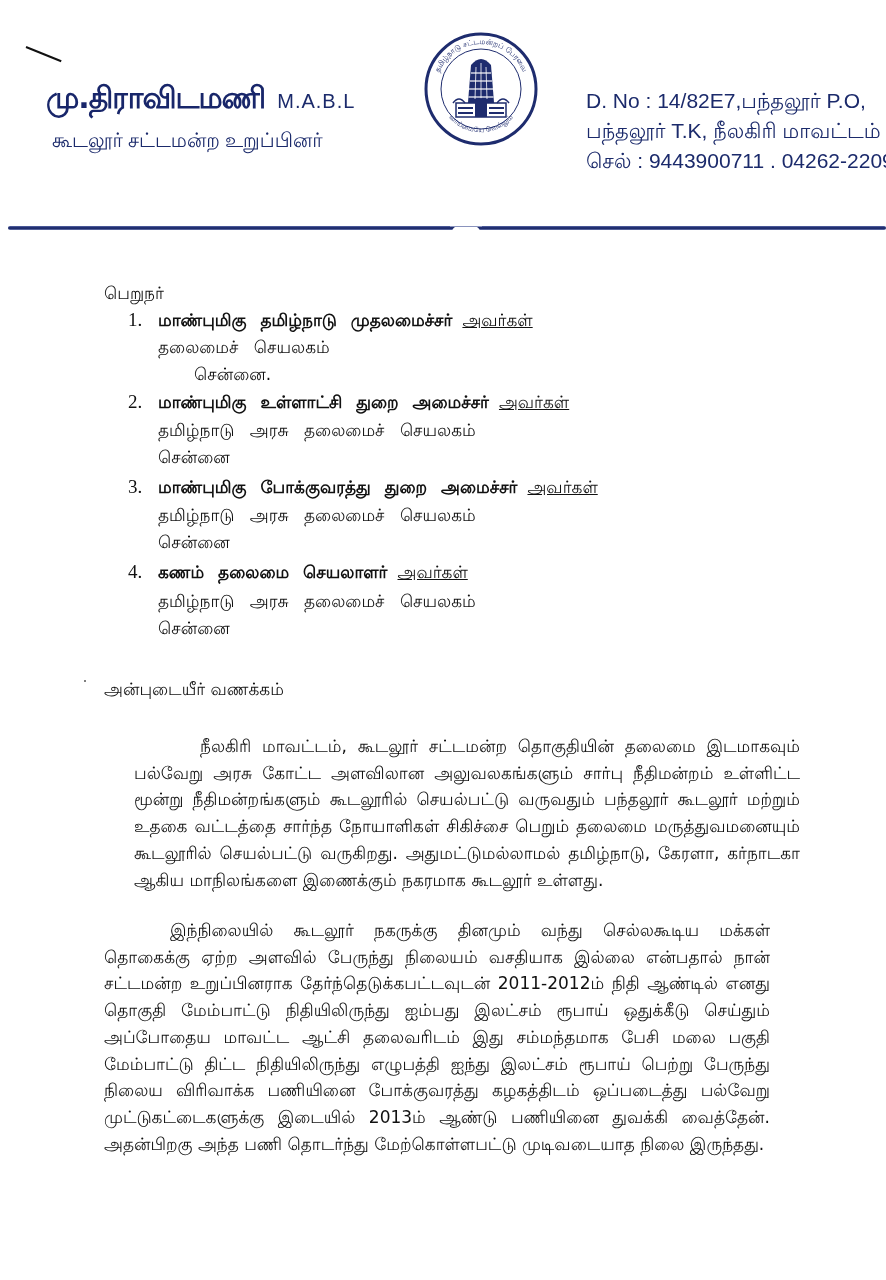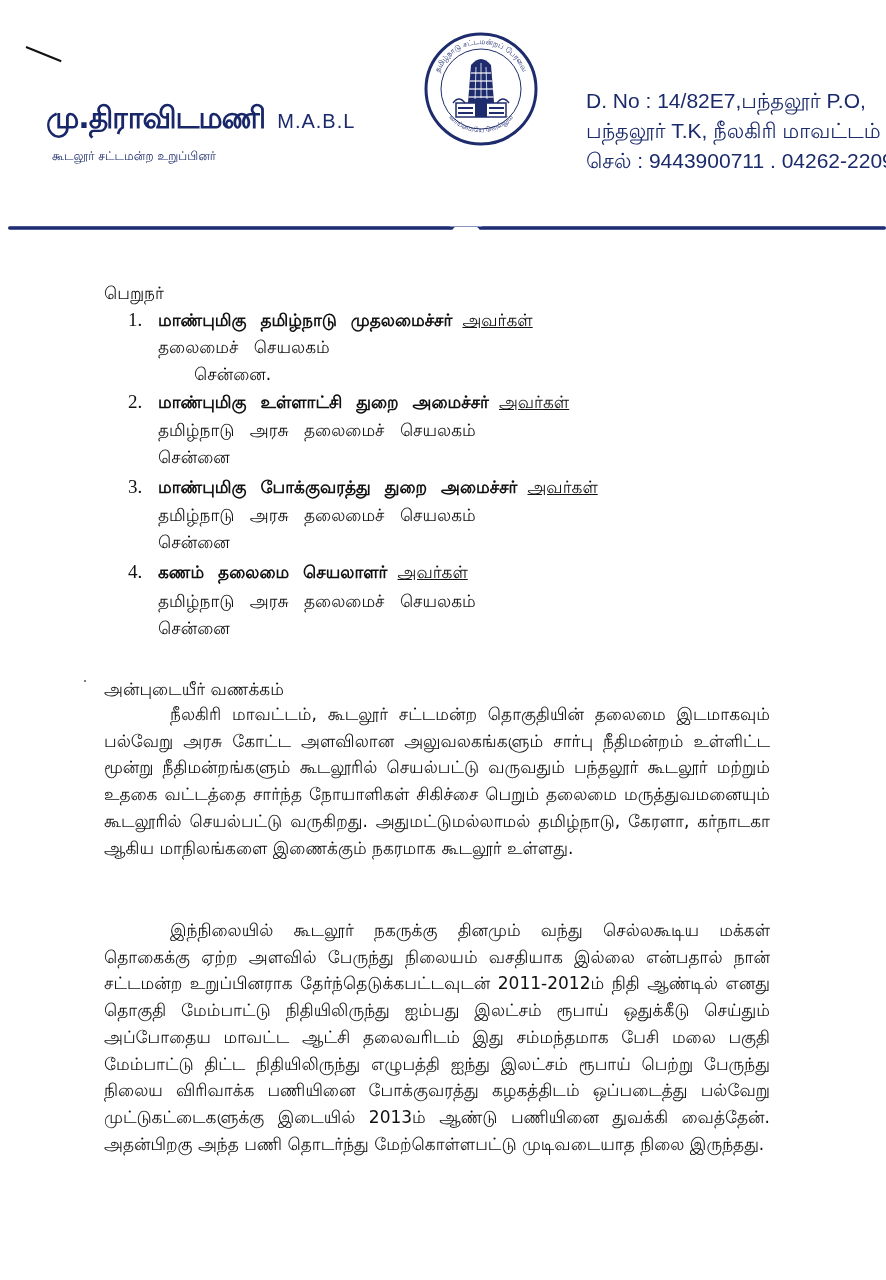--- a/index.html
+++ b/index.html
@@ -31,41 +31,41 @@
   }
   .lh-left {
     position: absolute;
     left: 46px; top: 80px;
     color: #1b2a6b;
   }
   .lh-name-row {
     display: flex;
     align-items: baseline;
     white-space: nowrap;
-    margin-top: 20px;
   }
   .lh-name {
     font-size: 30px;
     font-weight: bold;
     letter-spacing: -1px;
     color: #18266a;
   }
   .lh-degree {
     font-family: "Liberation Sans", sans-serif;
     font-size: 20px;
     margin-left: 12px;
     color: #1b2a6b;
     letter-spacing: 1px;
   }
   .lh-role {
-    font-size: 12px;
+    font-size: 20px;
     margin-top: 10px;
     margin-left: 6px;
     color: #1b2a6b;
     white-space: nowrap;
+    font-family: Liberation Serif, serif;
   }
   .emblem {
     position: absolute;
     left: 423px; top: 31px;
     width: 116px; height: 116px;
   }
   .lh-right {
     position: absolute;
     left: 586px; top: 86px;
     color: #1b2a6b;
@@ -240,21 +240,21 @@
     <div class="recip" style="top:561px;">
       <span class="num">4.</span><span class="title-bold">கணம் தலைமை செயலாளர்</span><span class="title-normal">அவர்கள்</span>
     </div>
     <div class="addr" style="top:591px;">தமிழ்நாடு அரசு தலைமைச் செயலகம்</div>
     <div class="addr" style="top:618px;">சென்னை</div>
 
     <span class="dot" style="left:84px; top:680px;"></span>
 
     <div class="line greet">அன்புடையீர் வணக்கம்</div>
 
-    <div class="para" style="top:701px;">
+    <div class="para" style="top:733px;margin-left:30px;">
       <p>நீலகிரி மாவட்டம், கூடலூர் சட்டமன்ற தொகுதியின் தலைமை இடமாகவும் பல்வேறு அரசு கோட்ட அளவிலான அலுவலகங்களும் சார்பு நீதிமன்றம் உள்ளிட்ட மூன்று நீதிமன்றங்களும் கூடலூரில் செயல்பட்டு வருவதும் பந்தலூர் கூடலூர் மற்றும் உதகை வட்டத்தை சார்ந்த நோயாளிகள் சிகிச்சை பெறும் தலைமை மருத்துவமனையும் கூடலூரில் செயல்பட்டு வருகிறது. அதுமட்டுமல்லாமல் தமிழ்நாடு, கேரளா, கர்நாடகா ஆகிய மாநிலங்களை இணைக்கும் நகரமாக கூடலூர் உள்ளது.</p>
     </div>
 
     <div class="para" style="top:901px;margin-top:16px;">
       <p>இந்நிலையில் கூடலூர் நகருக்கு தினமும் வந்து செல்லகூடிய மக்கள் தொகைக்கு ஏற்ற அளவில் பேருந்து நிலையம் வசதியாக இல்லை என்பதால் நான் சட்டமன்ற உறுப்பினராக தேர்ந்தெடுக்கபட்டவுடன் 2011-2012ம் நிதி ஆண்டில் எனது தொகுதி மேம்பாட்டு நிதியிலிருந்து ஐம்பது இலட்சம் ரூபாய் ஒதுக்கீடு செய்தும் அப்போதைய மாவட்ட ஆட்சி தலைவரிடம் இது சம்மந்தமாக பேசி மலை பகுதி மேம்பாட்டு திட்ட நிதியிலிருந்து எழுபத்தி ஐந்து இலட்சம் ரூபாய் பெற்று பேருந்து நிலைய விரிவாக்க பணியினை போக்குவரத்து கழகத்திடம் ஒப்படைத்து பல்வேறு முட்டுகட்டைகளுக்கு இடையில் 2013ம் ஆண்டு பணியினை துவக்கி வைத்தேன். அதன்பிறகு அந்த பணி தொடர்ந்து மேற்கொள்ளபட்டு முடிவடையாத நிலை இருந்தது.</p>
     </div>
   </div>
 </div>
 
 </body></html>

